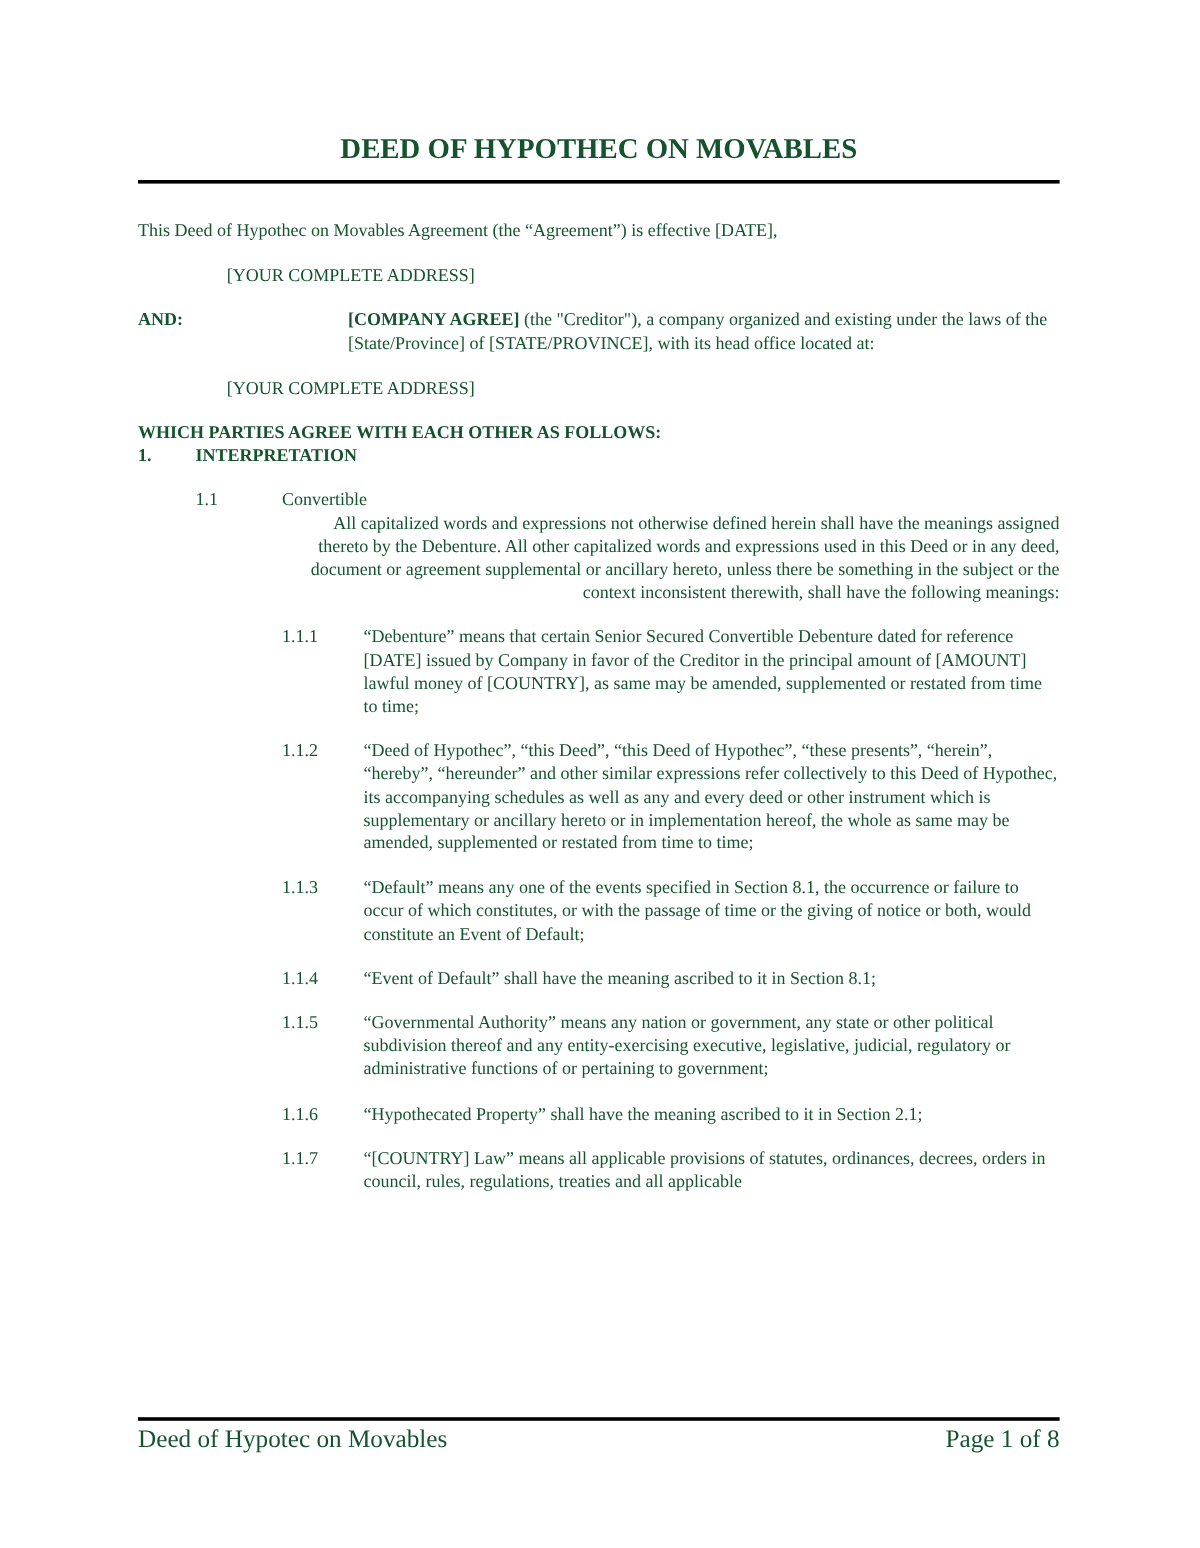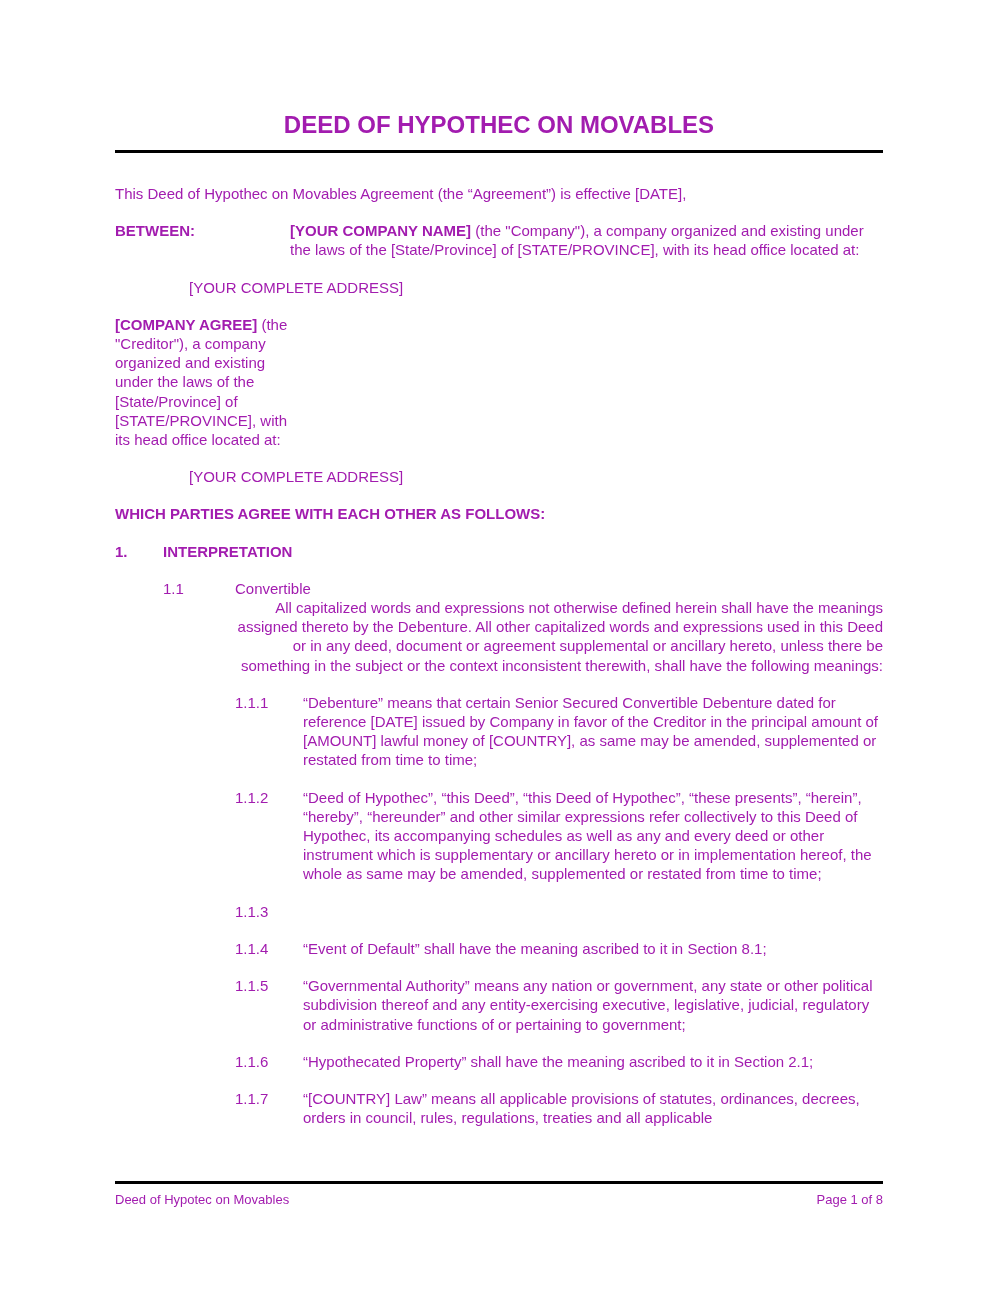--- a/index.html
+++ b/index.html
@@ -2,22 +2,22 @@
 <html><head>
 <meta charset="utf-8">
 <style>
   * { margin: 0; padding: 0; box-sizing: border-box; }
   html, body { background: #ffffff; }
   .page {
     position: relative;
     width: 1000px;
     height: 1290px;
     background: #ffffff;
-    color: #a21caf;
-    font-family: Liberation Sans, sans-serif;
+    color: #14532d;
+    font-family: Liberation Serif, serif;
     font-size: 15px;
     line-height: 19.2px;
     padding: 110px 117px 0 115px;
     overflow: hidden;
   }
   .b { font-weight: bold; }
   h1.doc-title {
     font-size: 24px;
     line-height: 30px;
     font-weight: bold;
@@ -31,21 +31,21 @@
     margin-bottom: 31px;
   }
   p.block { margin-bottom: 18px; }
   .party {
     display: grid;
     grid-template-columns: 175px 1fr;
     margin-bottom: 18px;
   }
   .party-label { font-weight: bold; }
   .address { margin-left: 74px; margin-bottom: 18px; }
-  .agree { font-weight: bold; margin-bottom: 18px; }
+  .agree { font-weight: bold; }
   .section-heading {
     display: grid;
     grid-template-columns: 48px 1fr;
     font-weight: bold;
     margin-bottom: 18px;
   }
   .subsection {
     display: grid;
     grid-template-columns: 72px 1fr;
     margin-left: 48px;
@@ -64,40 +64,37 @@
     top: 1181px;
   }
   .footer-rule {
     border: none;
     border-top: 3px solid #000000;
     margin-bottom: 6px;
   }
   .footer-row {
     display: flex;
     justify-content: space-between;
-    font-size: 13px;
+    font-size: 21px;
   }
 </style>
 </head>
 <body>
 
 <div class="page">
 
   <h1 class="doc-title">DEED OF HYPOTHEC ON MOVABLES</h1>
   <div class="title-rule"></div>
 
   <p class="block">This Deed of Hypothec on Movables Agreement (the “Agreement”) is effective [DATE],</p>
 
-  <div class="party">
-    <div class="party-label">BETWEEN:</div>
-    <div class="party-text"><span class="b">[YOUR COMPANY NAME]</span><span> (the "Company"), a company organized and existing under the laws of the [State/Province] of [STATE/PROVINCE], with its head office located at:</span></div>
-  </div>
   <p class="address">[YOUR COMPLETE ADDRESS]</p>
 
   <div class="party">
+    <div class="party-label">AND:</div>
     <div class="party-text"><span class="b">[COMPANY AGREE]</span><span> (the "Creditor"), a company organized and existing under the laws of the [State/Province] of [STATE/PROVINCE], with its head office located at:</span></div>
   </div>
   <p class="address">[YOUR COMPLETE ADDRESS]</p>
 
   <p class="agree">WHICH PARTIES AGREE WITH EACH OTHER AS FOLLOWS:</p>
 
   <div class="section-heading">
     <span>1.</span>
     <span>INTERPRETATION</span>
   </div>
@@ -114,20 +111,21 @@
     <span class="def-text">“Debenture” means that certain Senior Secured Convertible Debenture dated for reference [DATE] issued by Company in favor of the Creditor in the principal amount of [AMOUNT] lawful money of [COUNTRY], as same may be amended, supplemented or restated from time to time;</span>
   </div>
 
   <div class="def-item">
     <span class="def-num">1.1.2</span>
     <span class="def-text">“Deed of Hypothec”, “this Deed”, “this Deed of Hypothec”, “these presents”, “herein”, “hereby”, “hereunder” and other similar expressions refer collectively to this Deed of Hypothec, its accompanying schedules as well as any and every deed or other instrument which is supplementary or ancillary hereto or in implementation hereof, the whole as same may be amended, supplemented or restated from time to time;</span>
   </div>
 
   <div class="def-item">
     <span class="def-num">1.1.3</span>
+    <span class="def-text">“Default” means any one of the events specified in Section 8.1, the occurrence or failure to occur of which constitutes, or with the passage of time or the giving of notice or both, would constitute an Event of Default;</span>
   </div>
 
   <div class="def-item">
     <span class="def-num">1.1.4</span>
     <span class="def-text">“Event of Default” shall have the meaning ascribed to it in Section 8.1;</span>
   </div>
 
   <div class="def-item">
     <span class="def-num">1.1.5</span>
     <span class="def-text">“Governmental Authority” means any nation or government, any state or other political subdivision thereof and any entity-exercising executive, legislative, judicial, regulatory or administrative functions of or pertaining to government;</span>

